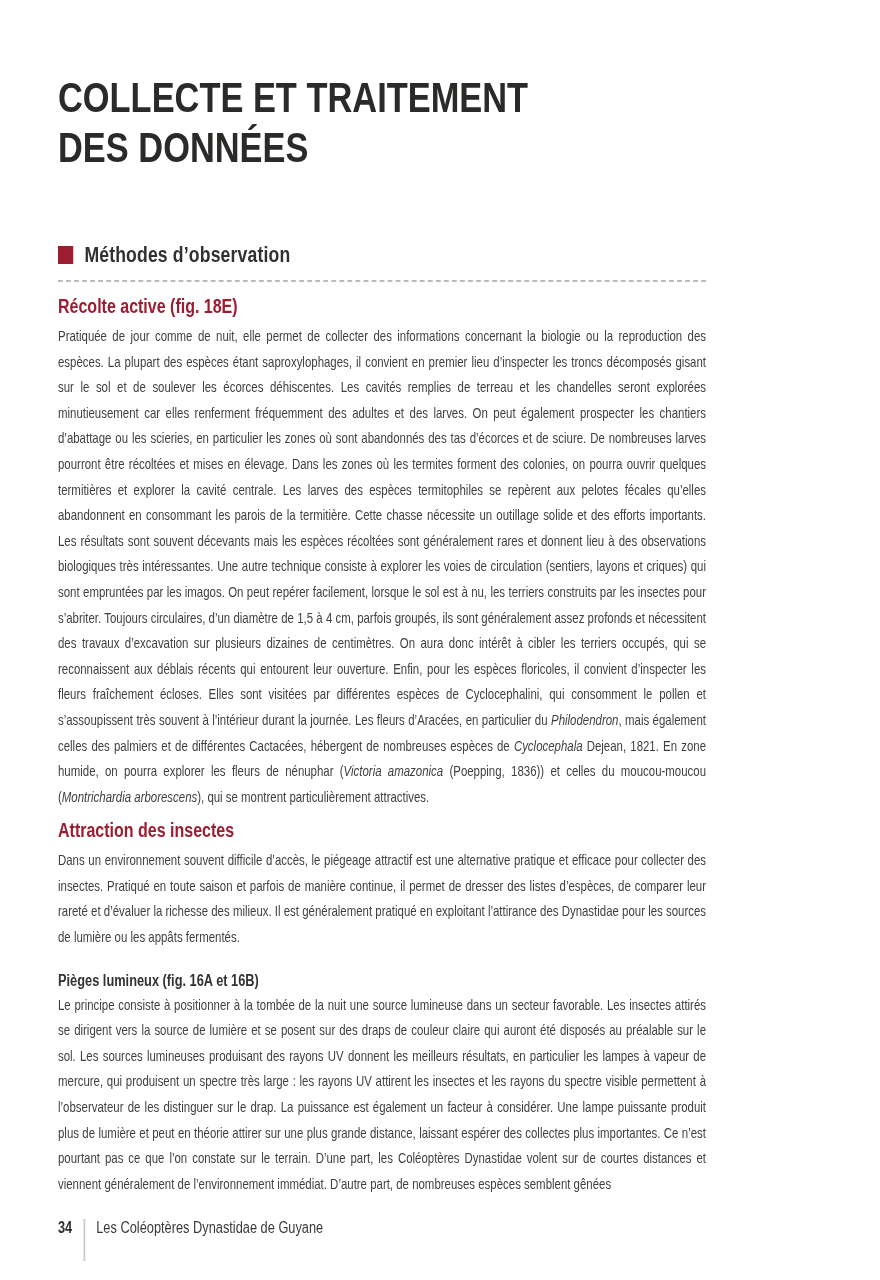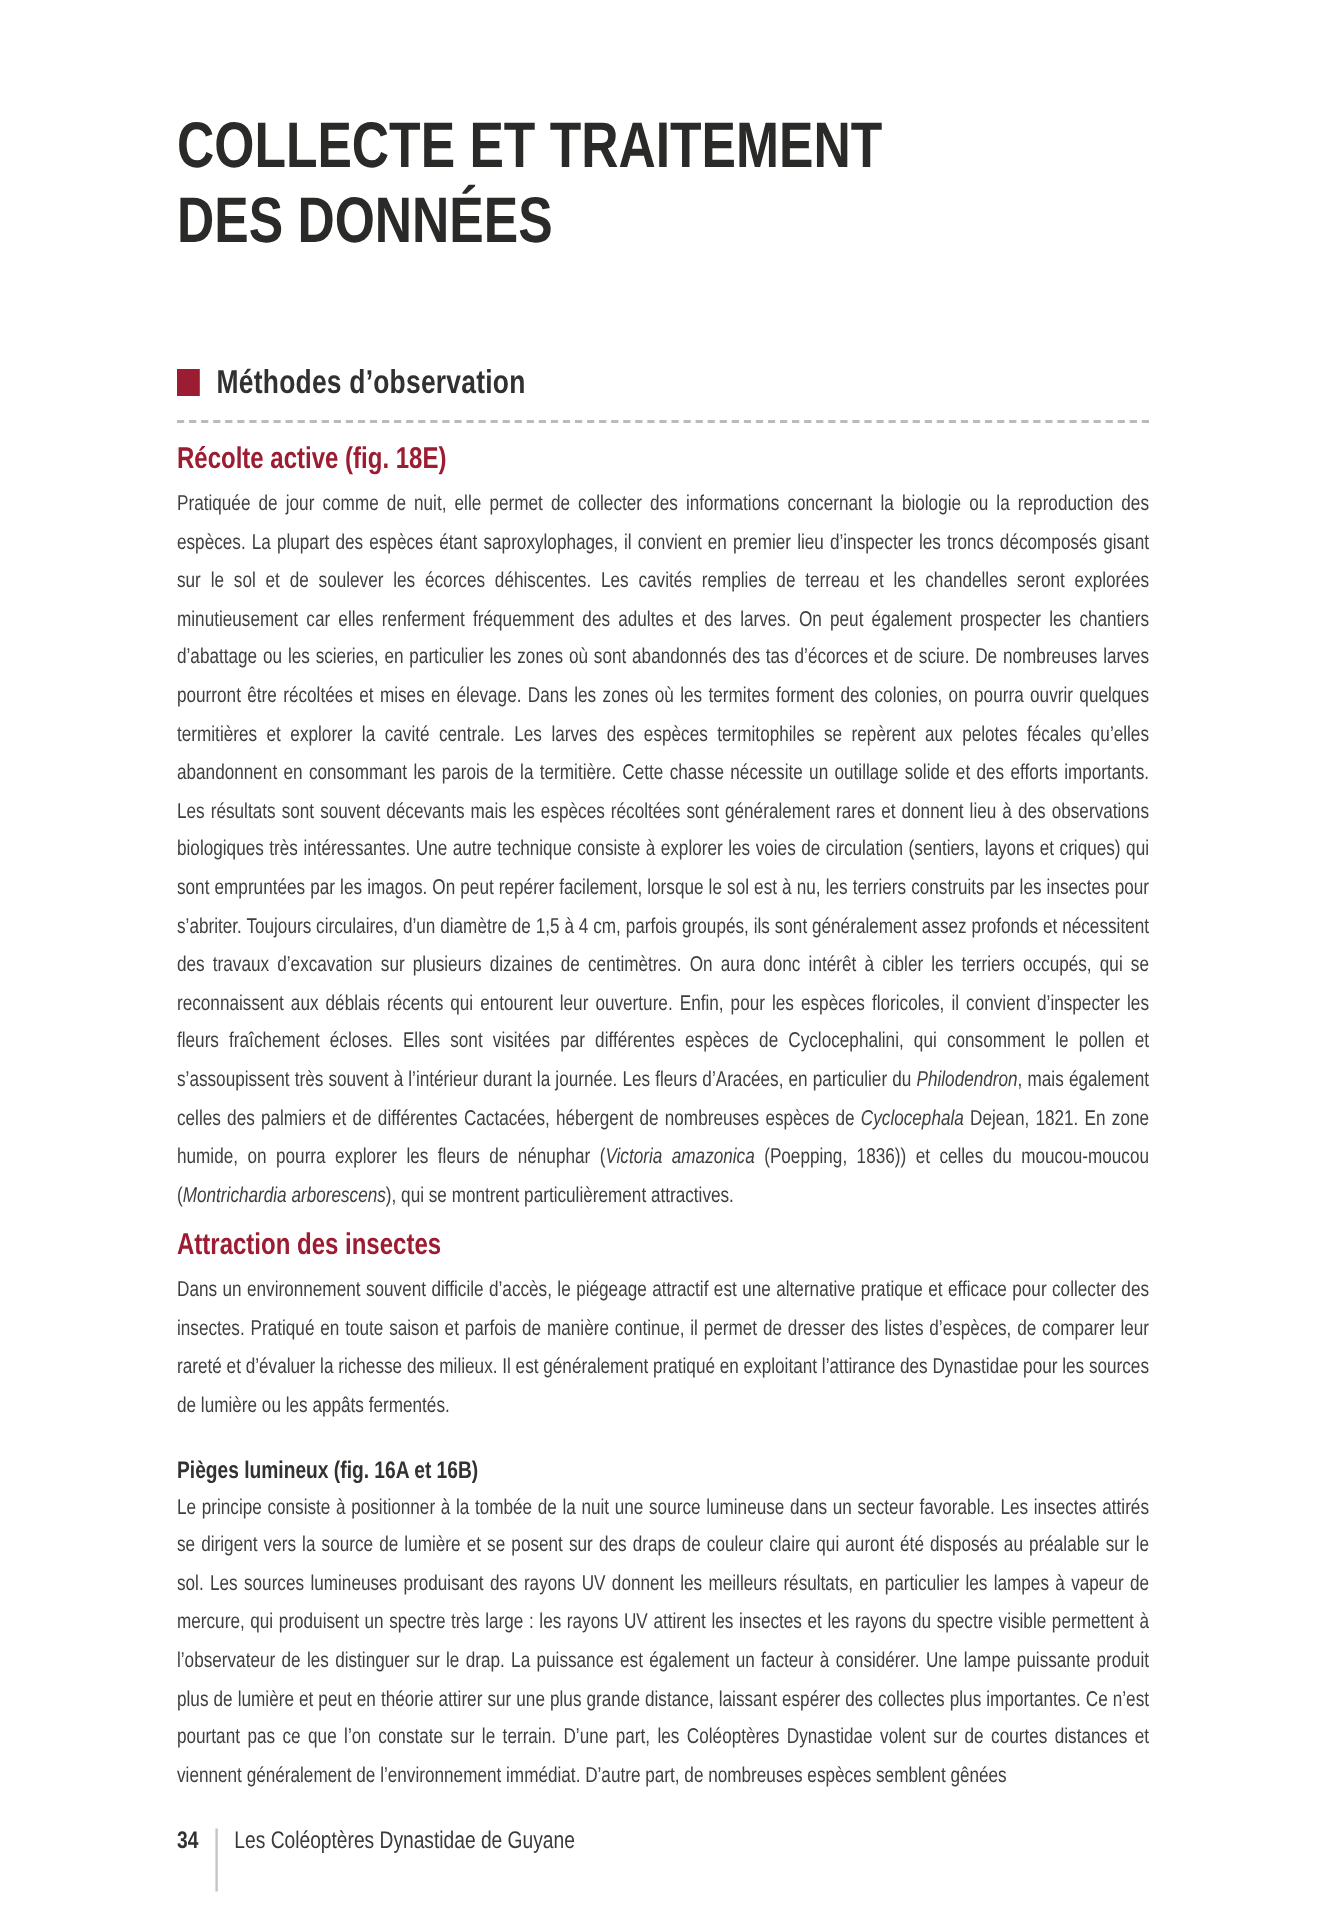--- a/index.html
+++ b/index.html
@@ -8,21 +8,21 @@
     height: 1280px;
     background: #ffffff;
     font-family: "Liberation Sans", sans-serif;
     overflow: hidden;
     position: relative;
   }
   .page {
     position: relative;
     width: 709px;
     height: 1280px;
-    padding-left: 118px;
+    padding-left: 58px;
     box-sizing: border-box;
   }
   
   .content {
     width: 810px;
     transform: scaleX(0.8);
     transform-origin: 0 0;
     position: relative;
     height: 1280px;
   }

